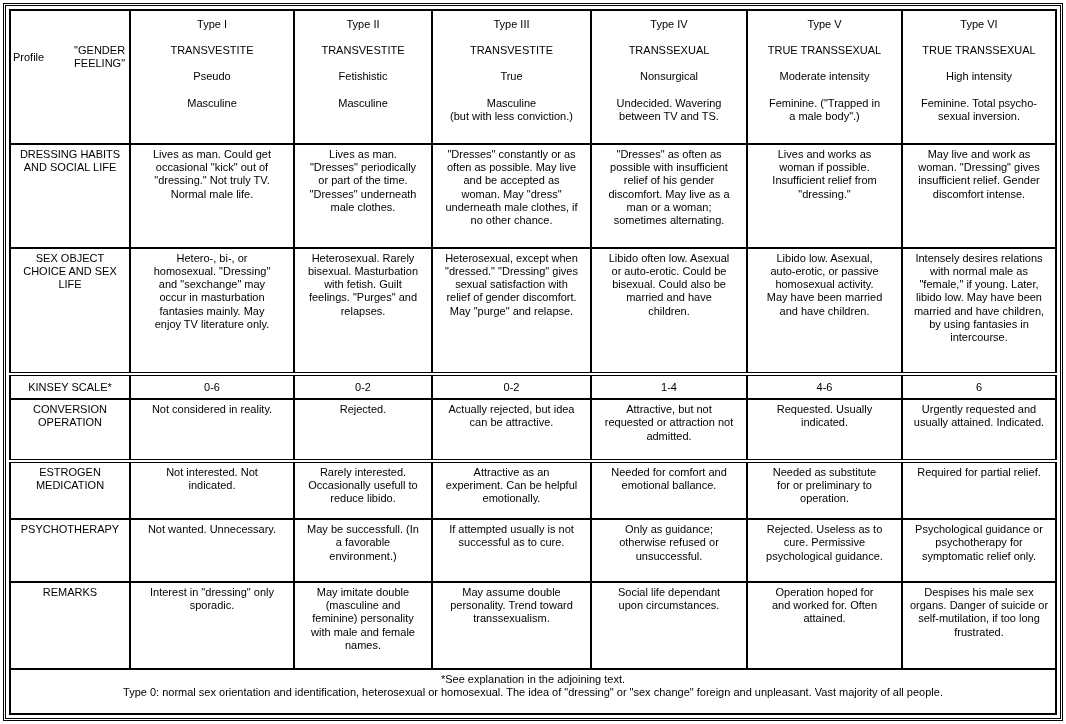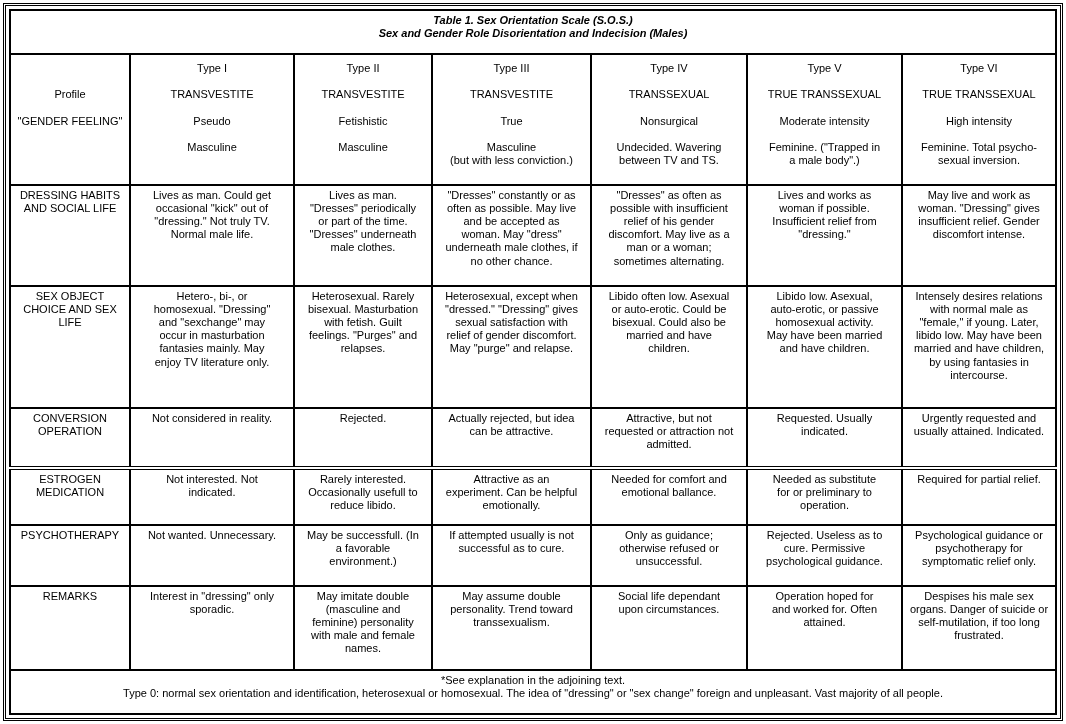--- a/index.html
+++ b/index.html
@@ -60,22 +60,22 @@
   .profile-row td { height: 116px; }
   .profile-stack {
     display: flex;
     flex-direction: column;
     gap: 13px;
     padding-top: 4px;
     align-items: center;
   }
   .profile-label-stack {
     display: flex;
-    flex-direction: column;
-    gap: 14px;
+    flex-direction: row;
+    gap: 28px;
     padding-top: 30px;
     align-items: center;
   }
   
   td.dbl { border-left: 4px double #000; }
   tr.dblt td { border-top: 4px double #000; }
 
   tr.r-dressing td   { height: 88px; }
   tr.r-sexobject td  { height: 108px; }
   tr.r-kinsey td     { height: 18px; vertical-align: middle; padding: 1px 2px; }
@@ -103,26 +103,20 @@
         <col style="width:120px">
           <col style="width:164px">
           <col style="width:138px">
         <col style="width:159px">
           <col style="width:156px">
           <col style="width:155px">
           <col>
       </colgroup>
 
       <tbody>
-          <tr class="title-row">
-        <td colspan="7">
-          <div>Table 1. Sex Orientation Scale (S.O.S.)</div>
-          <div>Sex and Gender Role Disorientation and Indecision (Males)</div>
-        </td>
-      </tr>
 
 
       <tr class="profile-row">
         <td>
           <div class="profile-label-stack">
             <div>Profile</div>
             <div>"GENDER FEELING"</div>
           </div>
         </td>
         <td>
@@ -245,20 +239,29 @@
 and have children.</td>
         <td class="pre">Intensely desires relations
 with normal male as
 "female," if young. Later,
 libido low. May have been
 married and have children,
 by using fantasies in
 intercourse.</td>
       </tr>
 
+      <tr class="r-kinsey dblt">
+        <td class="pre">KINSEY SCALE*</td>
+        <td>0-6</td>
+        <td>0-2</td>
+        <td class="dbl">0-2</td>
+        <td class="dbl">1-4</td>
+        <td>4-6</td>
+        <td>6</td>
+      </tr>
 
       <tr class="r-conversion">
         <td class="pre">CONVERSION
 OPERATION</td>
         <td class="pre">Not considered in reality.</td>
         <td class="pre">Rejected.</td>
         <td class="pre dbl">Actually rejected, but idea
 can be attractive.</td>
         <td class="pre dbl">Attractive, but not
 requested or attraction not

